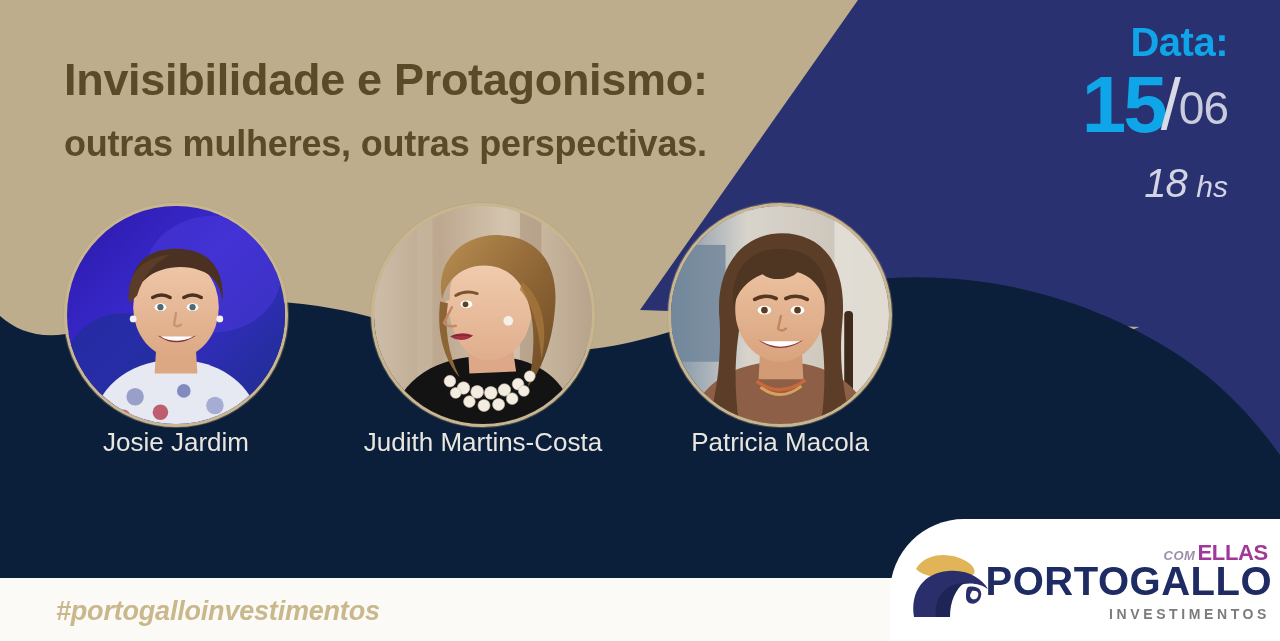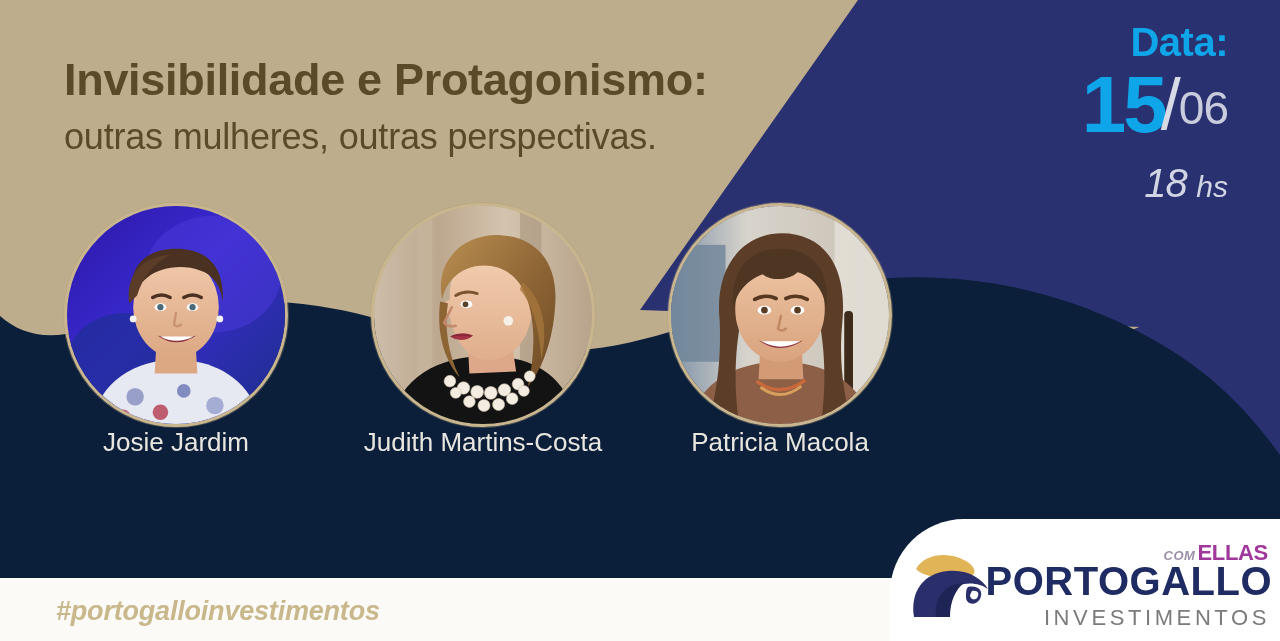--- a/index.html
+++ b/index.html
@@ -19,22 +19,22 @@
   
   .title-block{
     position:absolute; left:64px; top:56px; width:840px;
     z-index:6;
   }
   .title-line1{
     font-size:45px; font-weight:bold; letter-spacing:-0.3px;
     color:#5a4a27; line-height:1.08; white-space:nowrap;
   }
   .title-line2{
-    font-size:36px; font-weight:normal; letter-spacing:-0.2px;
-    color:#5a4a27; line-height:1.1; margin-top:12px; white-space:nowrap;
+    font-size:36px; font-weight:bold; letter-spacing:-0.2px;
+    color:#5a4a27; line-height:1.1; margin-top:19px; white-space:nowrap;
   }
 
   
   .date-block{
     position:absolute; right:52px; top:22px; z-index:7;
     text-align:right; width:240px;
   }
   .date-label{
     font-size:40px; font-weight:bold; color:#0ea5e9;
     letter-spacing:-0.5px; line-height:1;
@@ -122,21 +122,21 @@
     font-size:22px; font-weight:bold; color:#a0379b;
     letter-spacing:-0.3px; margin-left:2px;
   }
   .portogallo{
     position:absolute; right:0; top:20px;
     font-size:40px; font-weight:bold; color:#1f2c63;
     letter-spacing:0.5px; line-height:1; white-space:nowrap;
   }
   .investimentos{
     position:absolute; right:2px; top:66px;
-    font-size:22px; font-weight:400; color:#7b7b7b;
+    font-size:14px; font-weight:700; color:#7b7b7b;
     letter-spacing:3.6px; line-height:1; white-space:nowrap;
   }
 </style>
 </head>
 <body>
 
 <div class="banner">
 
   <svg class="bg-svg" viewBox="0 0 1280 641" preserveAspectRatio="none">
     <defs>

